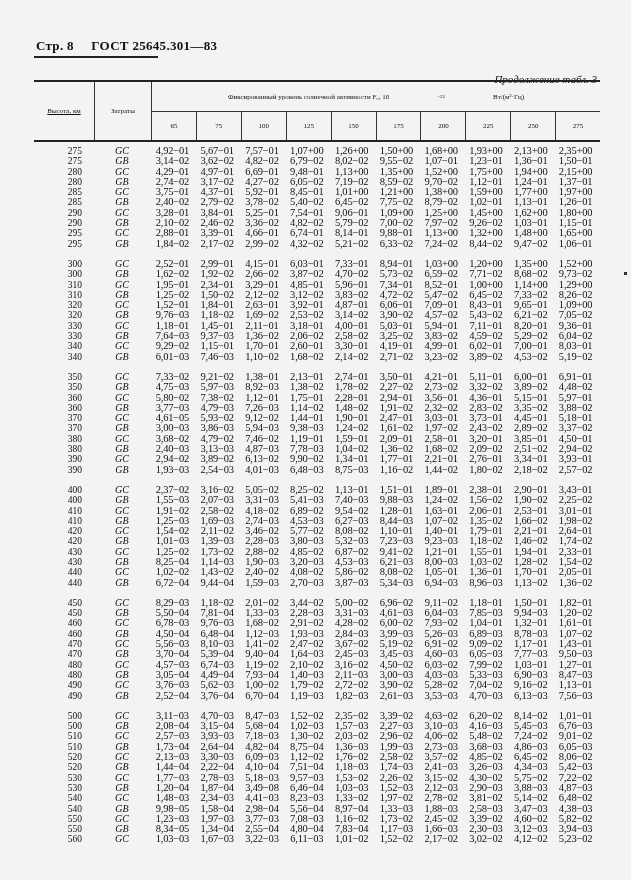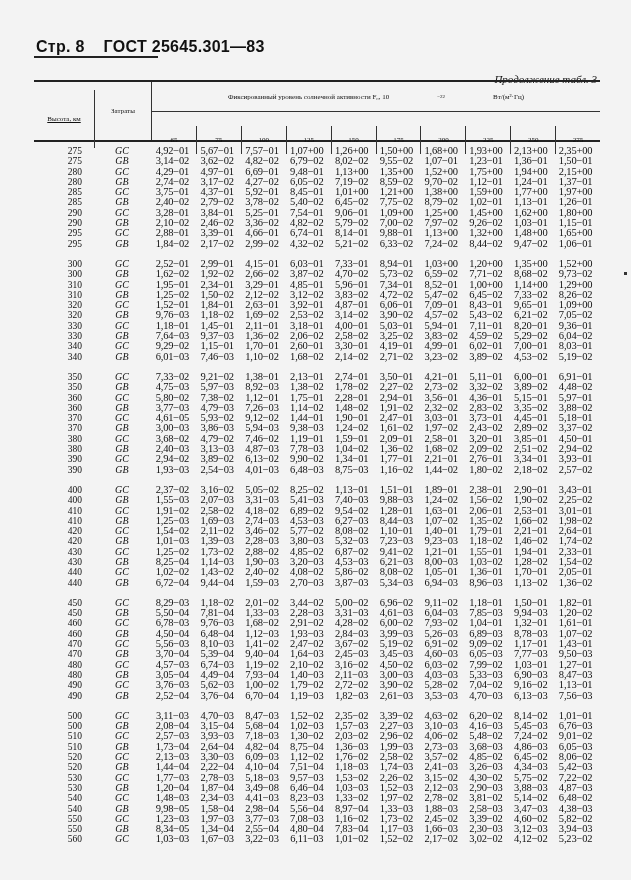--- a/index.html
+++ b/index.html
@@ -1,29 +1,29 @@
 <!DOCTYPE html>
 <html><head>
 <meta charset="utf-8">
 <style>
   html, body { margin: 0; padding: 0; }
   body {
     width: 631px; height: 880px; background: #f3f3f3; position: relative;
     font-family: "Liberation Serif", "DejaVu Serif", serif; color: #111; overflow: hidden;
   }
-  .page-header { position: absolute; left: 36px; top: 38px; font-family: Liberation Sans, sans-serif; font-weight: bold; font-size: 16px; letter-spacing: 0.3px; }
+  .page-header { position: absolute; left: 36px; top: 38px; font-family: Liberation Serif, serif; font-weight: bold; font-size: 13px; letter-spacing: 0.3px; }
   .page-header .pg { margin-right: 14px; }
   .page-header-rule { position: absolute; left: 34px; top: 56px; width: 124px; height: 2px; background: #222; }
   .cont-label { position: absolute; right: 34px; top: 73px; font-style: italic; font-size: 11px; margin-left: 20px; }
   .table-head { position: absolute; left: 34px; top: 80px; width: 566px; height: 58px; border-top: 2px solid #222; border-bottom: 2px solid #222; }
-  .th-alt { position: absolute; left: 0; top: 8px; width: 60px; height: 58px; display: flex; align-items: center; justify-content: center; font-size: 7px; border-right: 1px solid #333; text-decoration: underline; }
+  .th-alt { position: absolute; left: 0; top: 0; width: 60px; height: 58px; display: flex; align-items: center; justify-content: center; font-size: 7px; border-right: 1px solid #333; text-decoration: underline; }
   .th-cost { position: absolute; left: 61px; top: 0; width: 56px; height: 58px; display: flex; align-items: center; justify-content: center; font-size: 7px; border-right: 1px solid #333; }
   .th-group { position: absolute; left: 118px; top: 0; width: 448px; height: 29px; display: flex; align-items: center; justify-content: center; font-size: 7px; border-bottom: 1px solid #333; gap: 48px; }
   .th-group sup { font-size: 5px; }
-  .th-levels { position: absolute; left: 118px; top: 44px; width: 448px; height: 28px; display: flex; }
+  .th-levels { position: absolute; left: 118px; top: 30px; width: 448px; height: 28px; display: flex; }
   .th-levels div { flex: 1; display: flex; align-items: center; justify-content: center; font-size: 7px; border-right: 1px solid #333; }
   .th-levels div:last-child { border-right: none; }
   .rows { position: absolute; left: 34px; top: 146px; width: 566px; }
   .block { margin-bottom: 10px; }
   .row { display: flex; height: 10.3px; line-height: 10.3px; font-size: 10.5px; white-space: nowrap; }
   .row .alt { width: 48px; text-align: right; padding-right: 12px; font-size: 9.5px; }
   .row .cost { width: 56px; text-align: center; font-style: italic; font-size: 10px; }
   .row .v { width: 44.8px; text-align: center; letter-spacing: -0.2px; }
   .margin-mark { position: absolute; right: 4px; top: 272px; width: 3px; height: 3px; background: #333; }
 </style>

